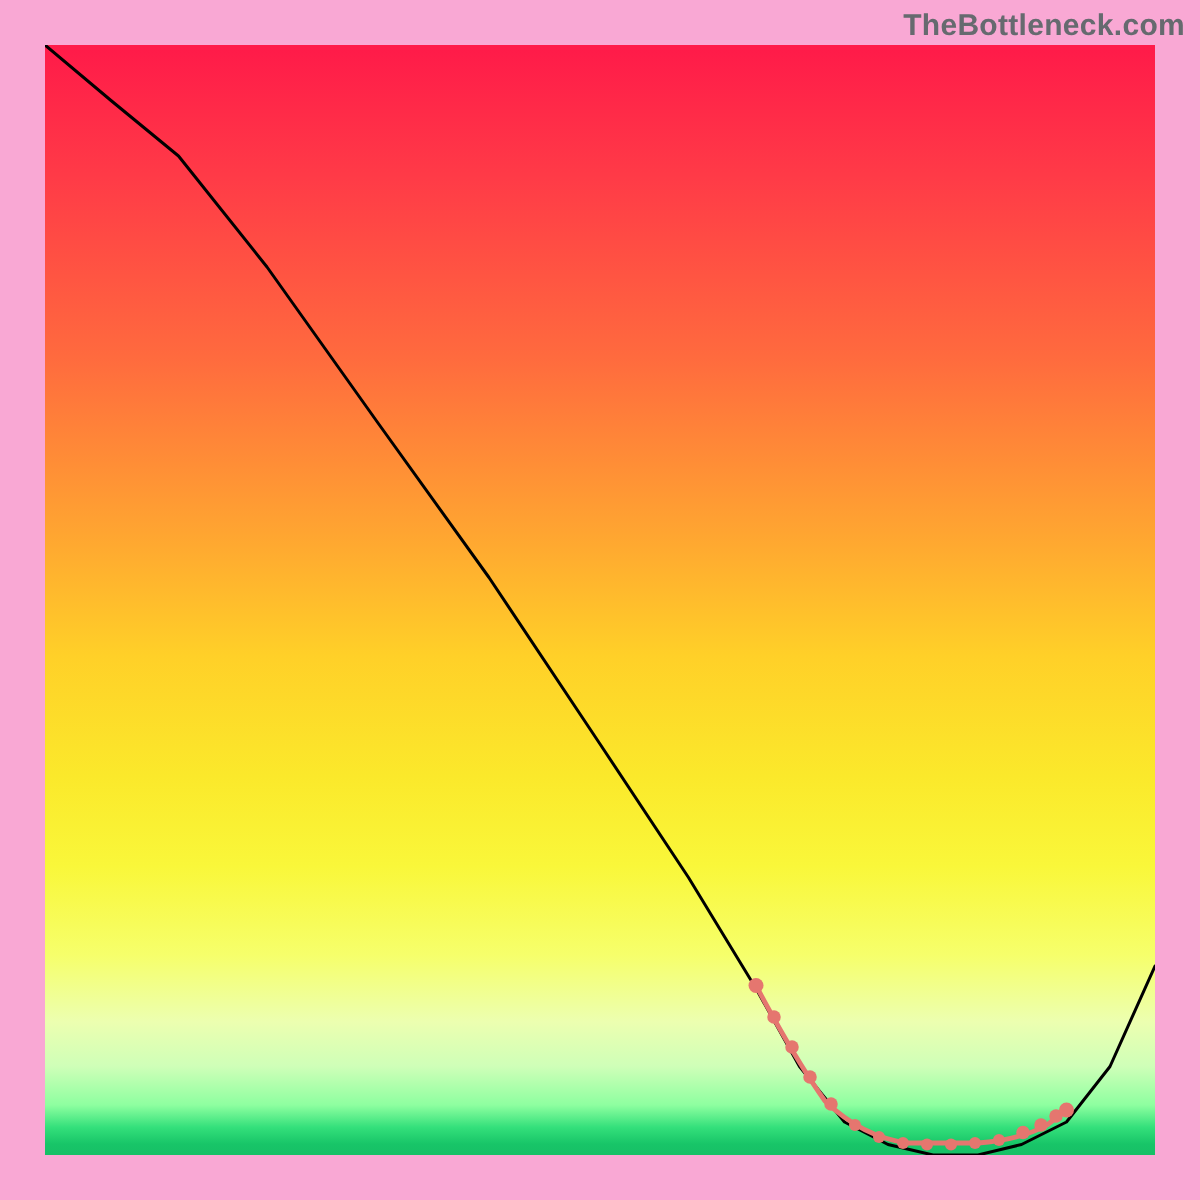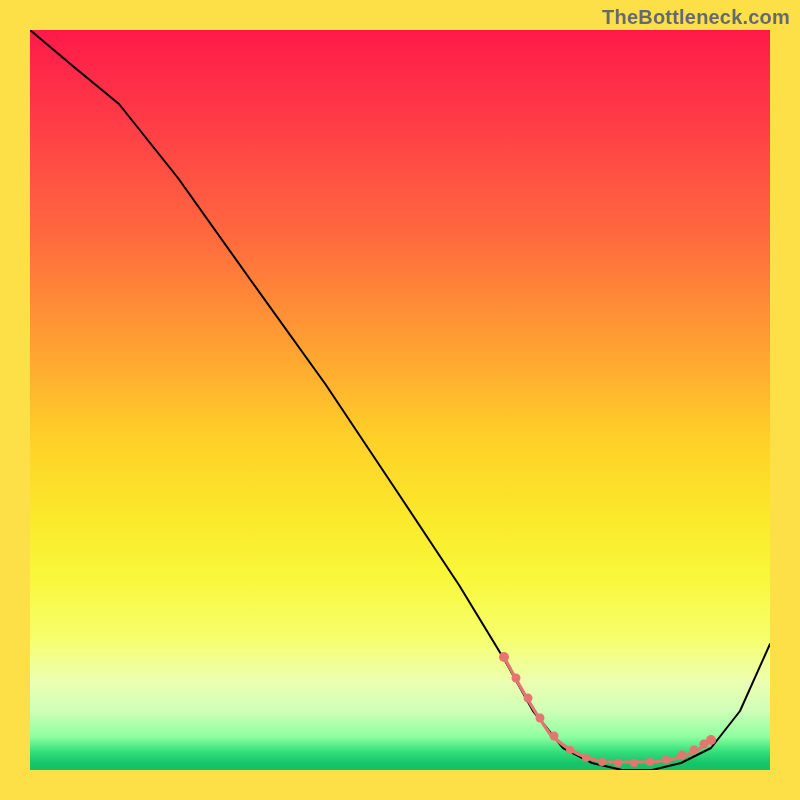--- a/index.html
+++ b/index.html
@@ -8,21 +8,21 @@
     width: 800px;
     height: 800px;
     background: #000;
     overflow: hidden;
     font-family: Arial, Helvetica, sans-serif;
   }
   .frame {
     position: relative;
     width: 800px;
     height: 800px;
-    background: #fde047;
+    background: #f9a8d4;
   }
   .watermark {
     position: absolute;
     top: 6px;
     right: 10px;
     color: #666a6f;
     font-size: 20px;
     font-weight: 600;
     letter-spacing: 0.2px;
     z-index: 10;

